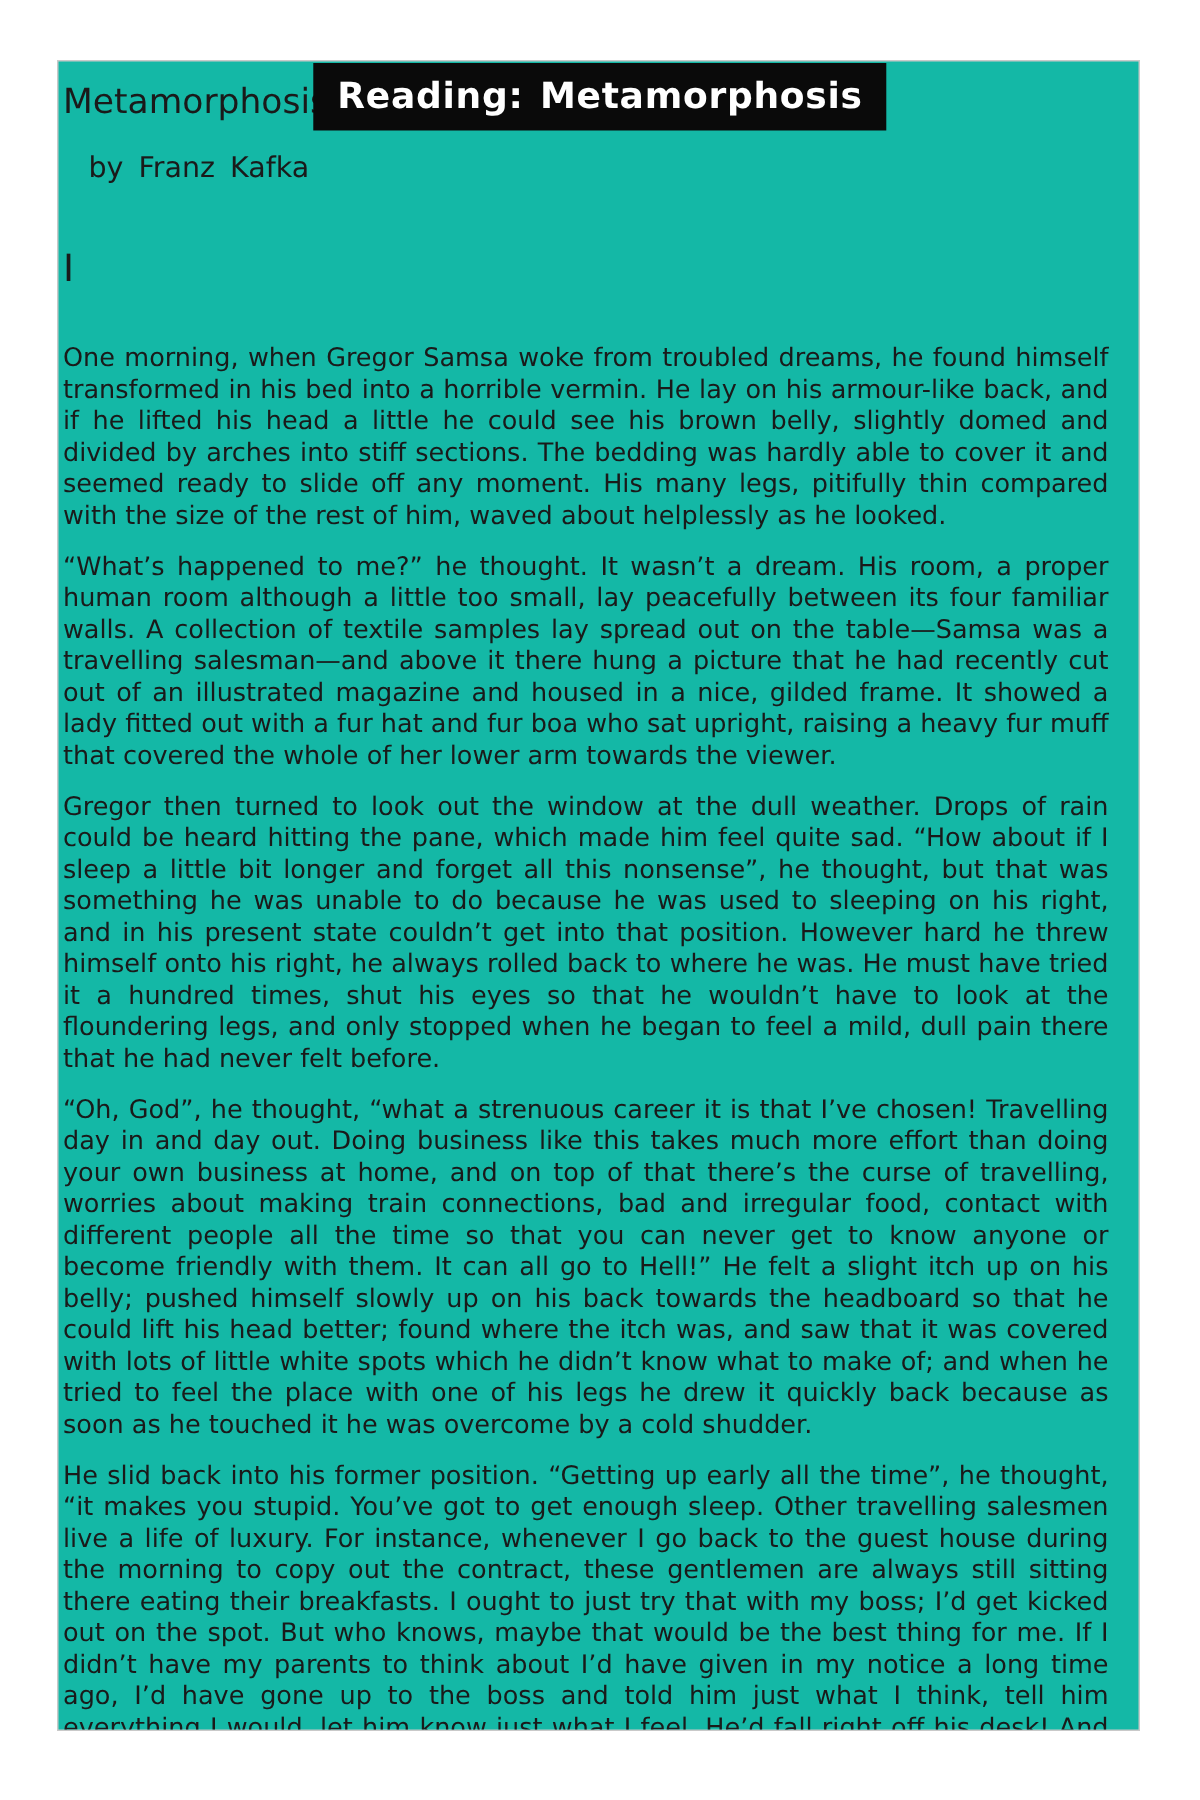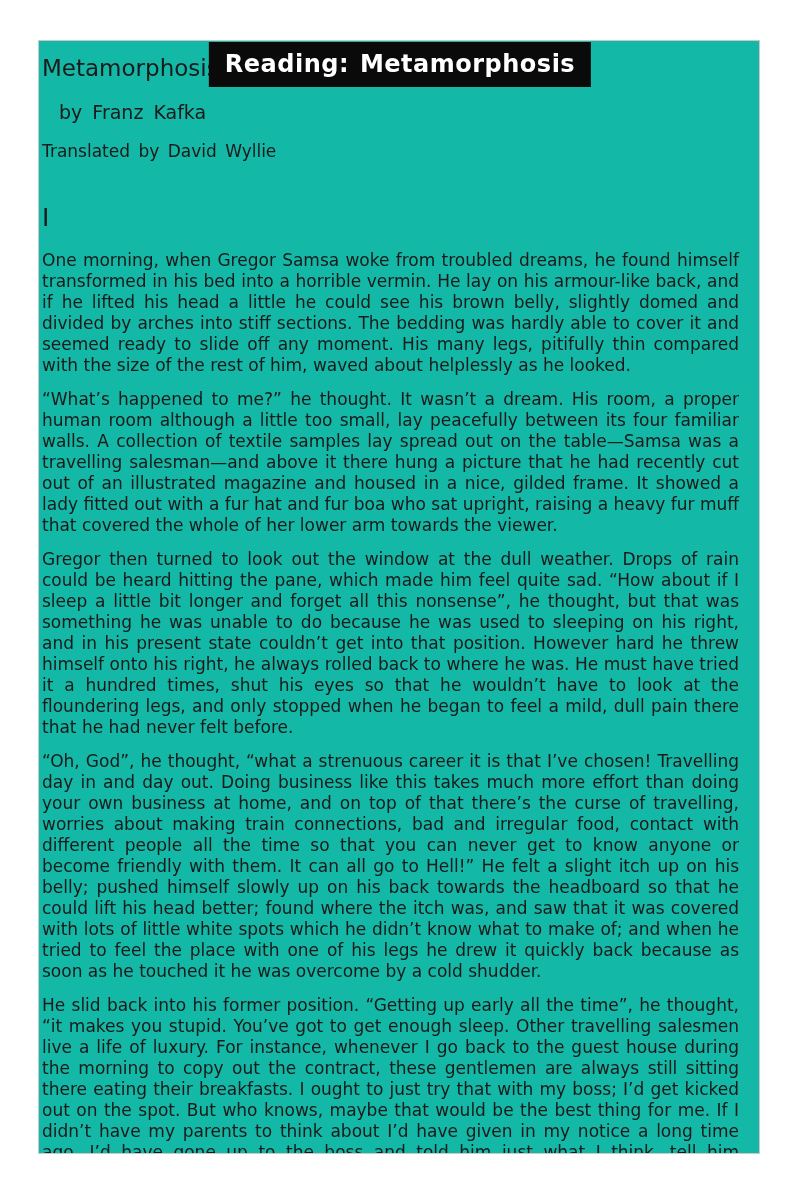--- a/index.html
+++ b/index.html
@@ -71,34 +71,33 @@
   }
   .page p {
     font-size: 17px;
     line-height: 21px;
     text-align: justify;
     margin: 13px 0 0 0;
     -webkit-hyphens: auto;
     hyphens: auto;
   }
   .page p.first {
-    margin-top: 17px;
+    margin-top: 35px;
   }
 </style>
 </head>
 <body>
 
 <div class="banner">
   <span>Reading: Metamorphosis</span>
 </div>
 
 <div class="page">
   <h1>Metamorphosis</h1>
   <h2 class="author">by Franz Kafka</h2>
-  <h3 class="translator">Translated by David Wyllie</h3>
   <h2 class="chapter">I</h2>
 
   <div>
     <p class="first">One morning, when Gregor Samsa woke from troubled dreams, he found himself transformed in his bed into a horrible vermin. He lay on his armour-like back, and if he lifted his head a little he could see his brown belly, slightly domed and divided by arches into stiff sections. The bedding was hardly able to cover it and seemed ready to slide off any moment. His many legs, pitifully thin compared with the size of the rest of him, waved about helplessly as he looked.</p>
     <p>“What’s happened to me?” he thought. It wasn’t a dream. His room, a proper human room although a little too small, lay peacefully between its four familiar walls. A collection of textile samples lay spread out on the table—Samsa was a travelling salesman—and above it there hung a picture that he had recently cut out of an illustrated magazine and housed in a nice, gilded frame. It showed a lady fitted out with a fur hat and fur boa who sat upright, raising a heavy fur muff that covered the whole of her lower arm towards the viewer.</p>
     <p>Gregor then turned to look out the window at the dull weather. Drops of rain could be heard hitting the pane, which made him feel quite sad. “How about if I sleep a little bit longer and forget all this nonsense”, he thought, but that was something he was unable to do because he was used to sleeping on his right, and in his present state couldn’t get into that position. However hard he threw himself onto his right, he always rolled back to where he was. He must have tried it a hundred times, shut his eyes so that he wouldn’t have to look at the floundering legs, and only stopped when he began to feel a mild, dull pain there that he had never felt before.</p>
     <p>“Oh, God”, he thought, “what a strenuous career it is that I’ve chosen! Travelling day in and day out. Doing business like this takes much more effort than doing your own business at home, and on top of that there’s the curse of travelling, worries about making train connections, bad and irregular food, contact with different people all the time so that you can never get to know anyone or become friendly with them. It can all go to Hell!” He felt a slight itch up on his belly; pushed himself slowly up on his back towards the headboard so that he could lift his head better; found where the itch was, and saw that it was covered with lots of little white spots which he didn’t know what to make of; and when he tried to feel the place with one of his legs he drew it quickly back because as soon as he touched it he was overcome by a cold shudder.</p>
     <p>He slid back into his former position. “Getting up early all the time”, he thought, “it makes you stupid. You’ve got to get enough sleep. Other travelling salesmen live a life of luxury. For instance, whenever I go back to the guest house during the morning to copy out the contract, these gentlemen are always still sitting there eating their breakfasts. I ought to just try that with my boss; I’d get kicked out on the spot. But who knows, maybe that would be the best thing for me. If I didn’t have my parents to think about I’d have given in my notice a long time ago, I’d have gone up to the boss and told him just what I think, tell him everything I would, let him know just what I feel. He’d fall right off his desk! And it’s a funny sort of business to be sitting up there at your desk, talking</p>
   </div>
 </div>

